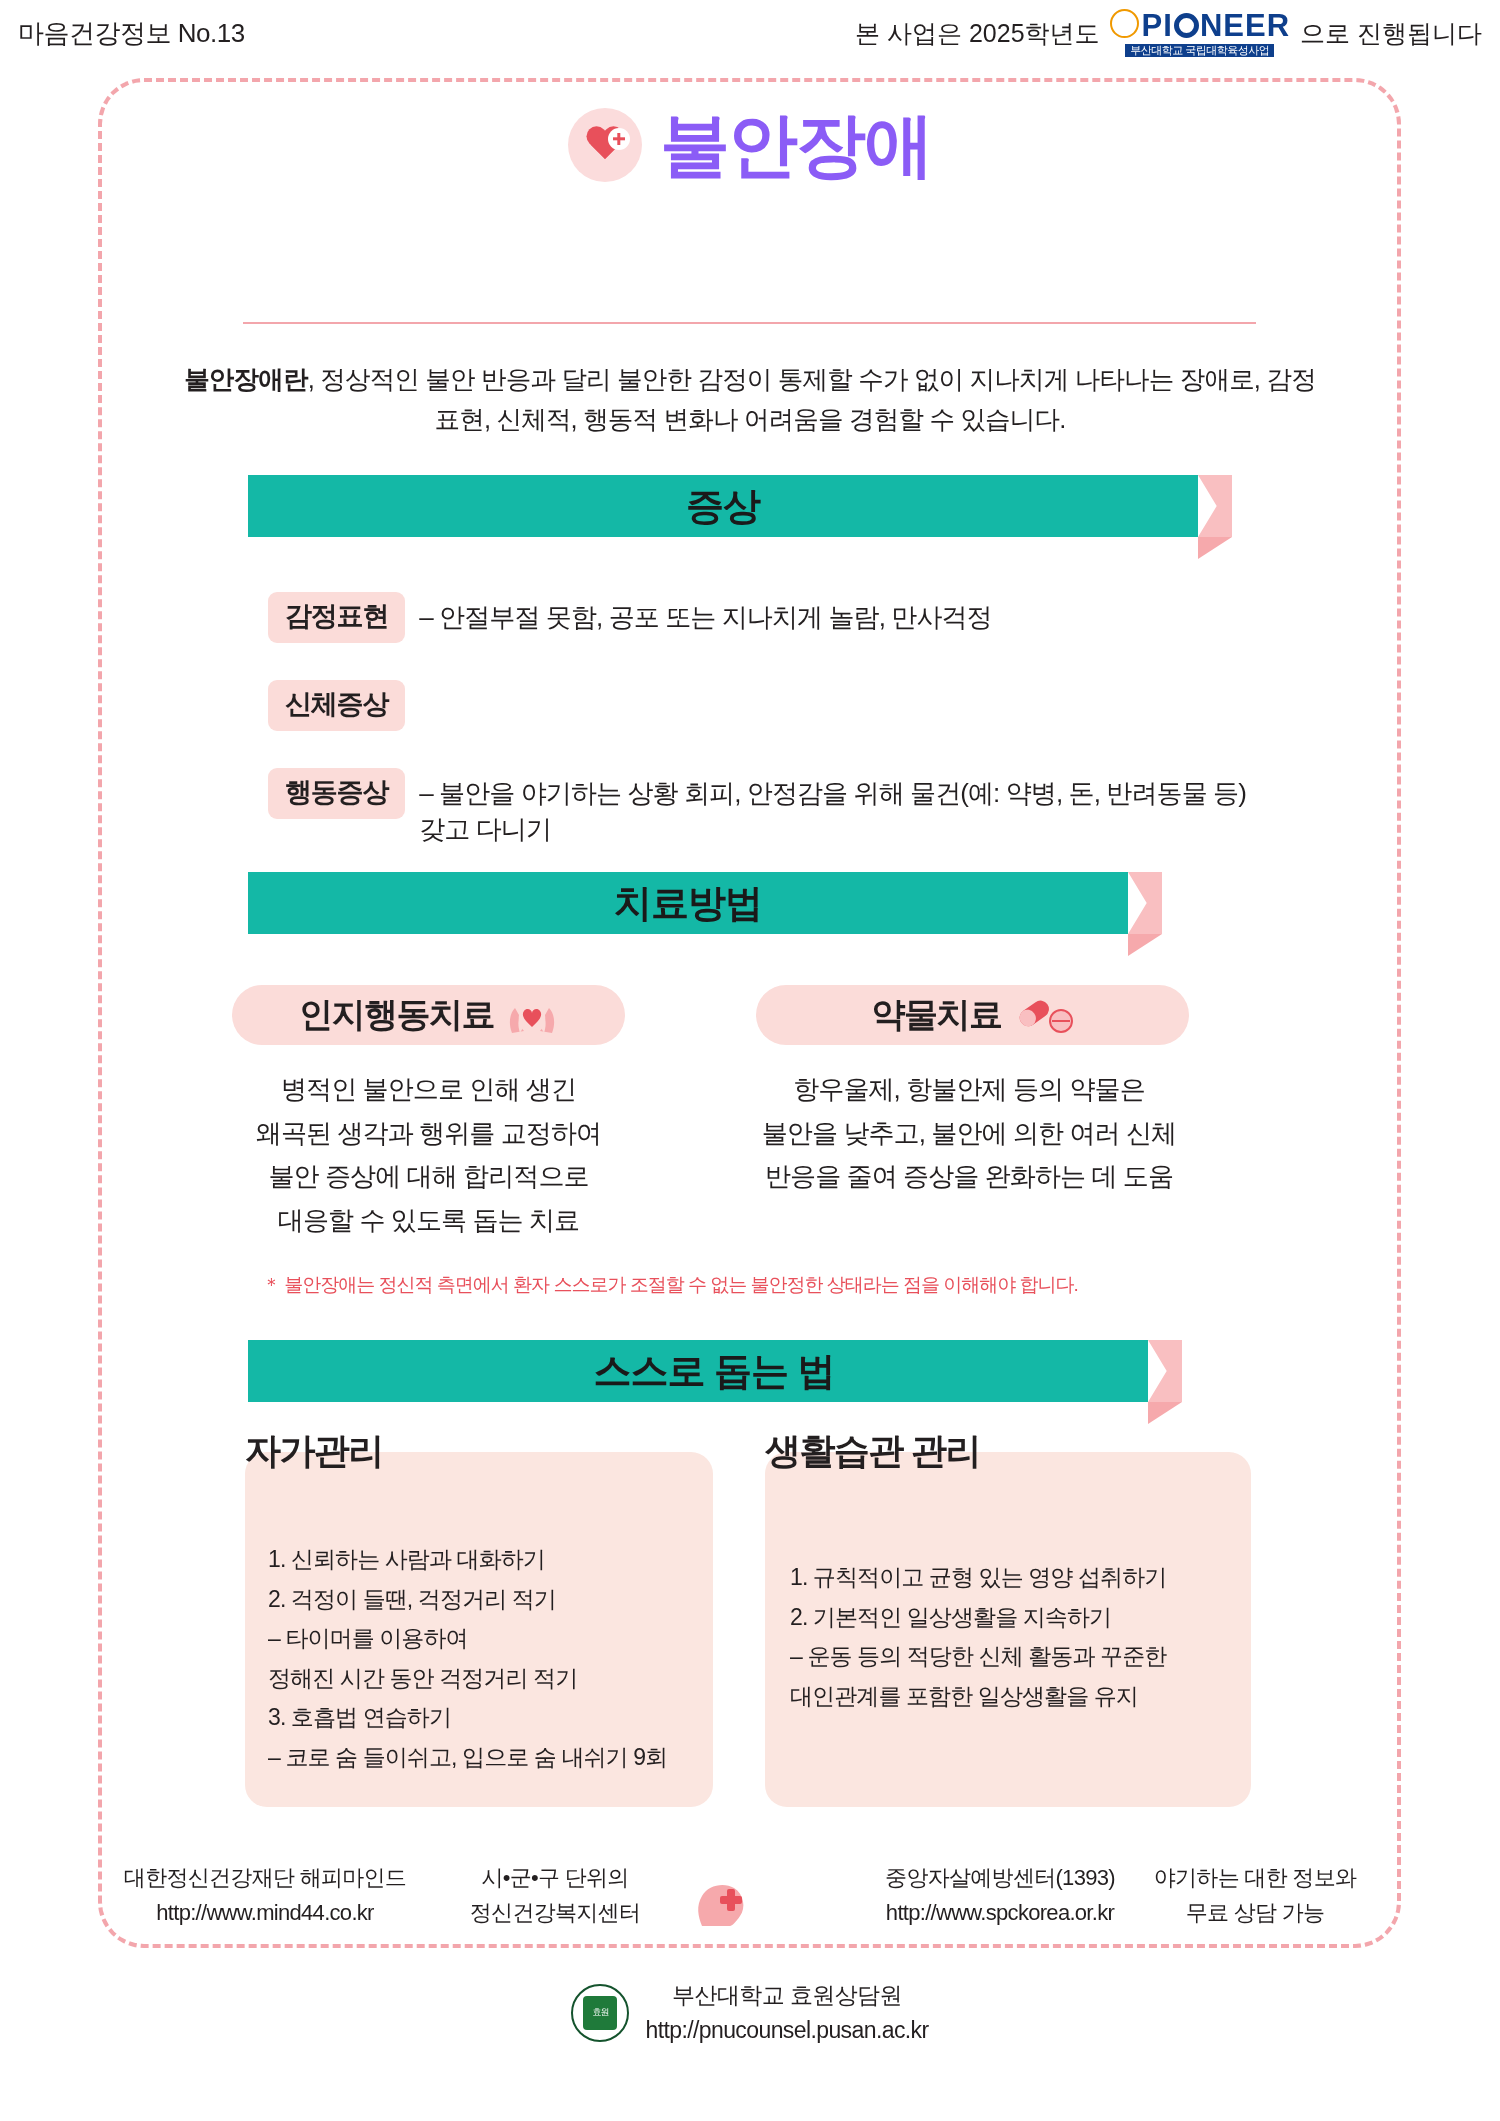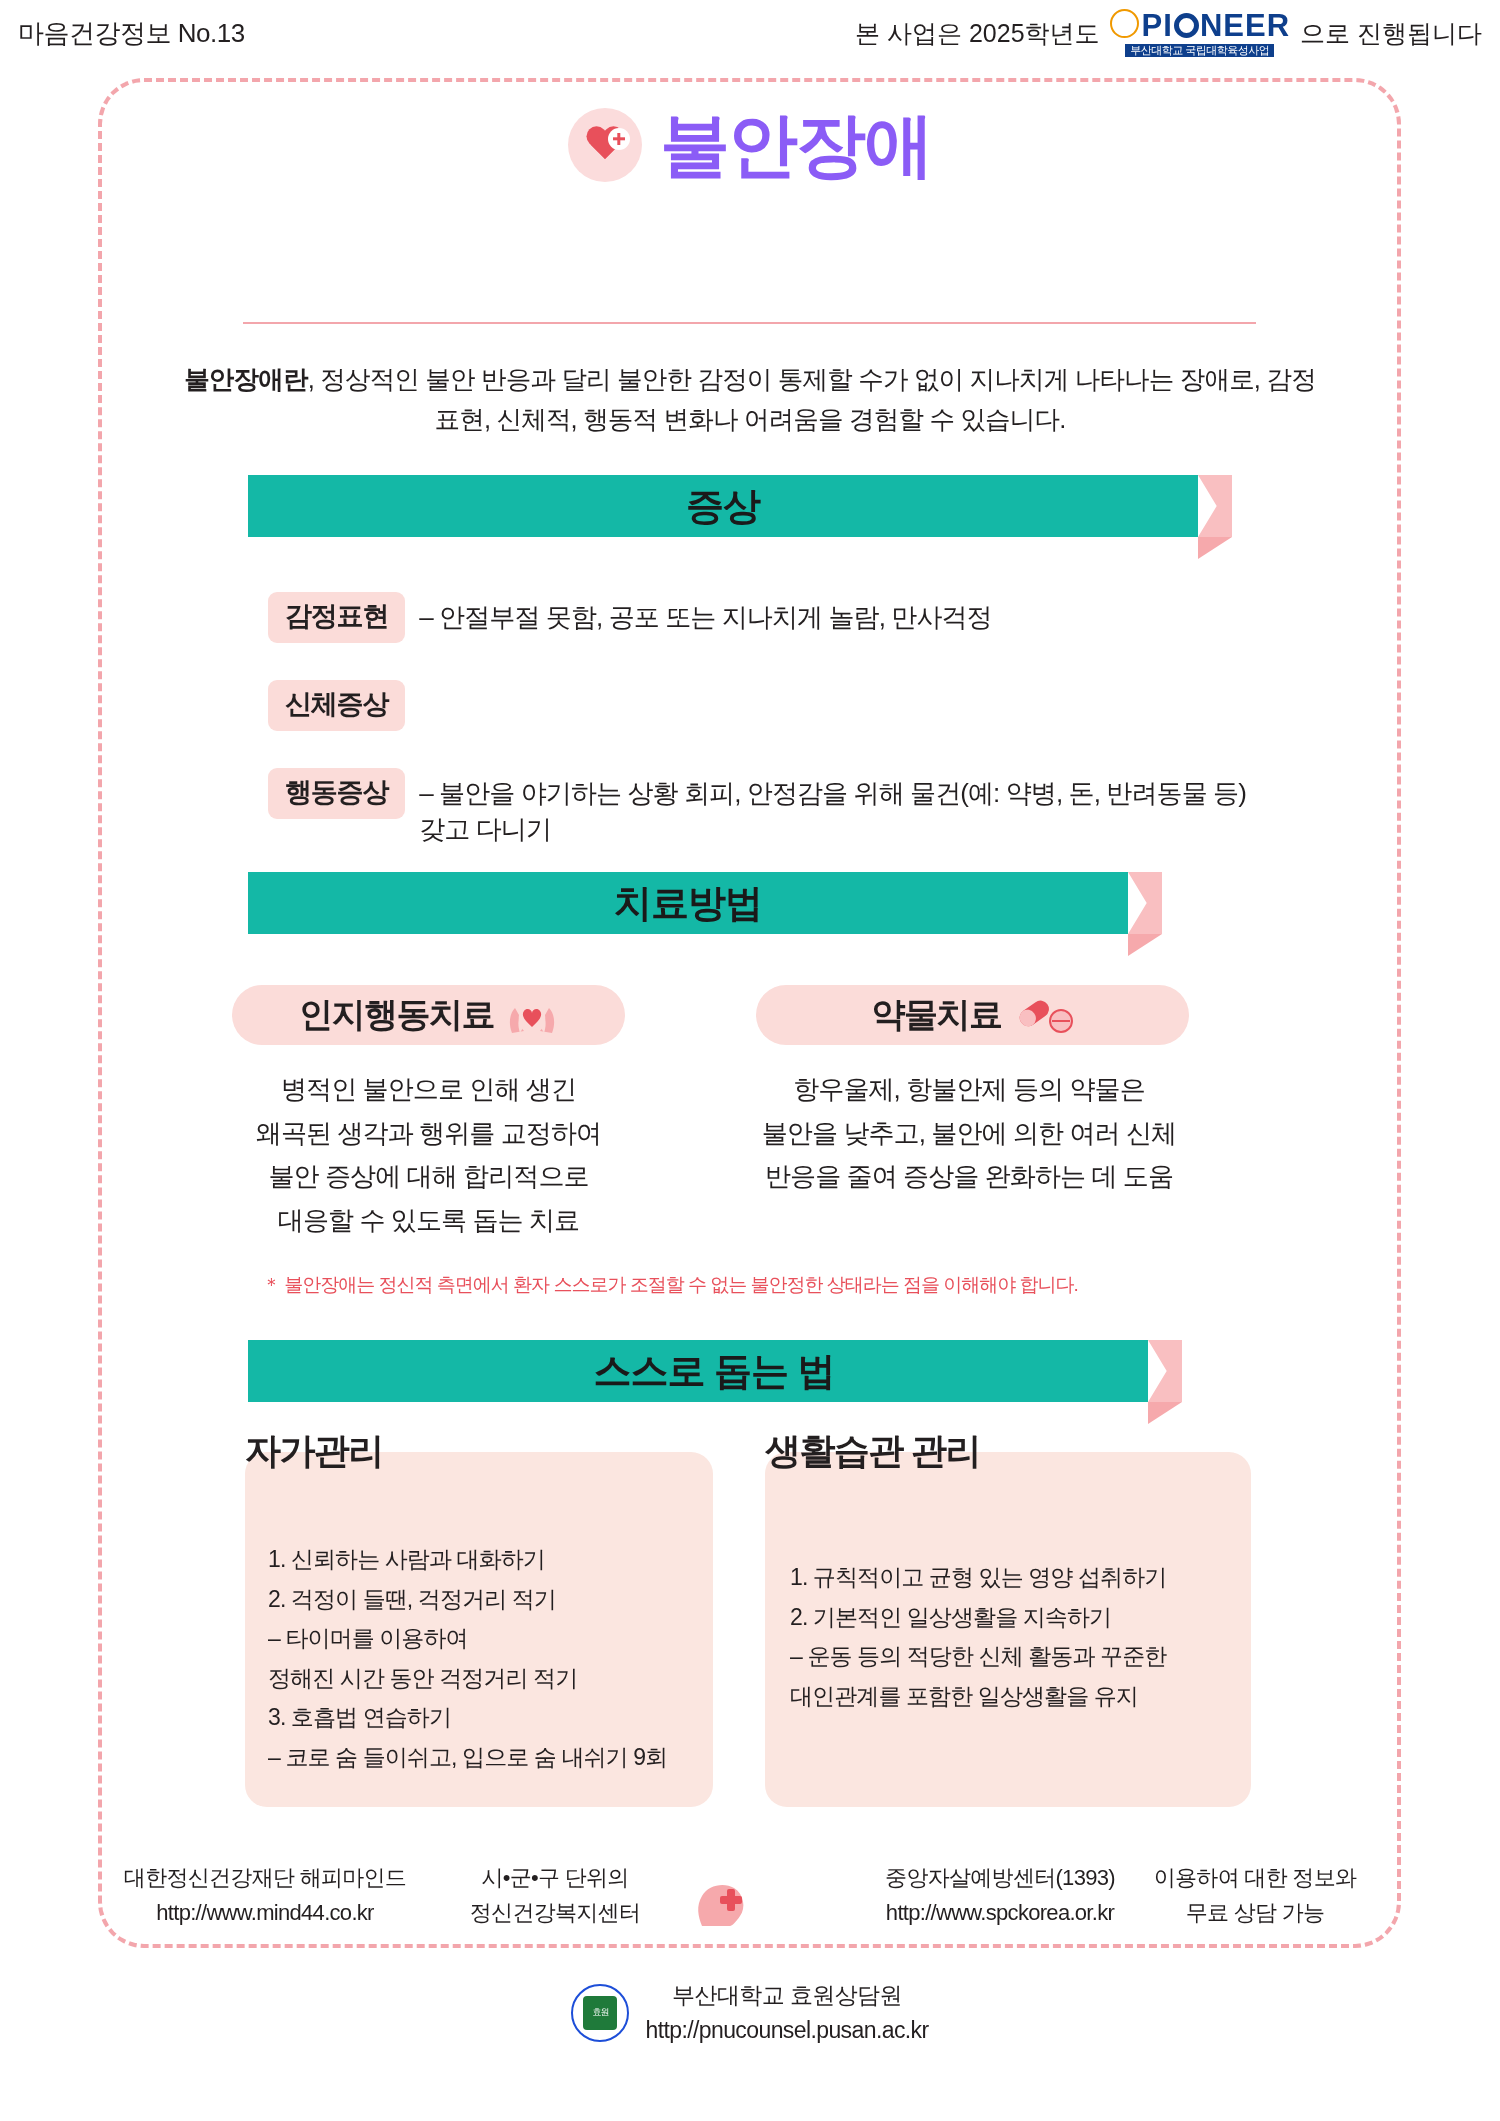--- a/index.html
+++ b/index.html
@@ -338,21 +338,21 @@
     top: 1978px;
     left: 0; right: 0;
     display: flex;
     align-items: center;
     justify-content: center;
     gap: 16px;
   }
   .org-seal {
     width: 58px; height: 58px;
     border-radius: 50%;
-    border: 2px solid #1d4ed8;
+    border: 2px solid #14532d;
     background: #fff;
     position: relative;
     display: flex;
     align-items: center;
     justify-content: center;
     font-size: 8px;
     color: #1f4e2b;
     text-align: center;
     line-height: 1.05;
     overflow: hidden;
@@ -497,21 +497,21 @@
    대인관계를 포함한 일상생활을 유지</div>
 
 <div class="footer-band"></div>
 
 <div class="res" id="res-0">대한정신건강재단 해피마인드
 http://www.mind44.co.kr</div>
 <div class="res" id="res-1">시•군•구 단위의
 정신건강복지센터</div>
 <div class="res" id="res-2">중앙자살예방센터(1393)
 http://www.spckorea.or.kr</div>
-<div class="res" id="res-3">이용하여 대한 정보와
+<div class="res" id="res-3">야기하는 대한 정보와
 무료 상담 가능</div>
 
 <svg class="head-icon" viewBox="0 0 66 62">
   <path d="M12 58 C8 48 6 38 12 28 C18 17 34 14 44 20 C54 26 56 40 50 48 C46 54 42 58 40 58 Z" fill="#f6a9ac"></path>
   <rect x="30" y="28" width="22" height="8" rx="2" fill="#e8505b"></rect>
   <rect x="37" y="21" width="8" height="22" rx="2" fill="#e8505b"></rect>
 </svg>
 
 <div class="org">
   <span class="org-seal">

